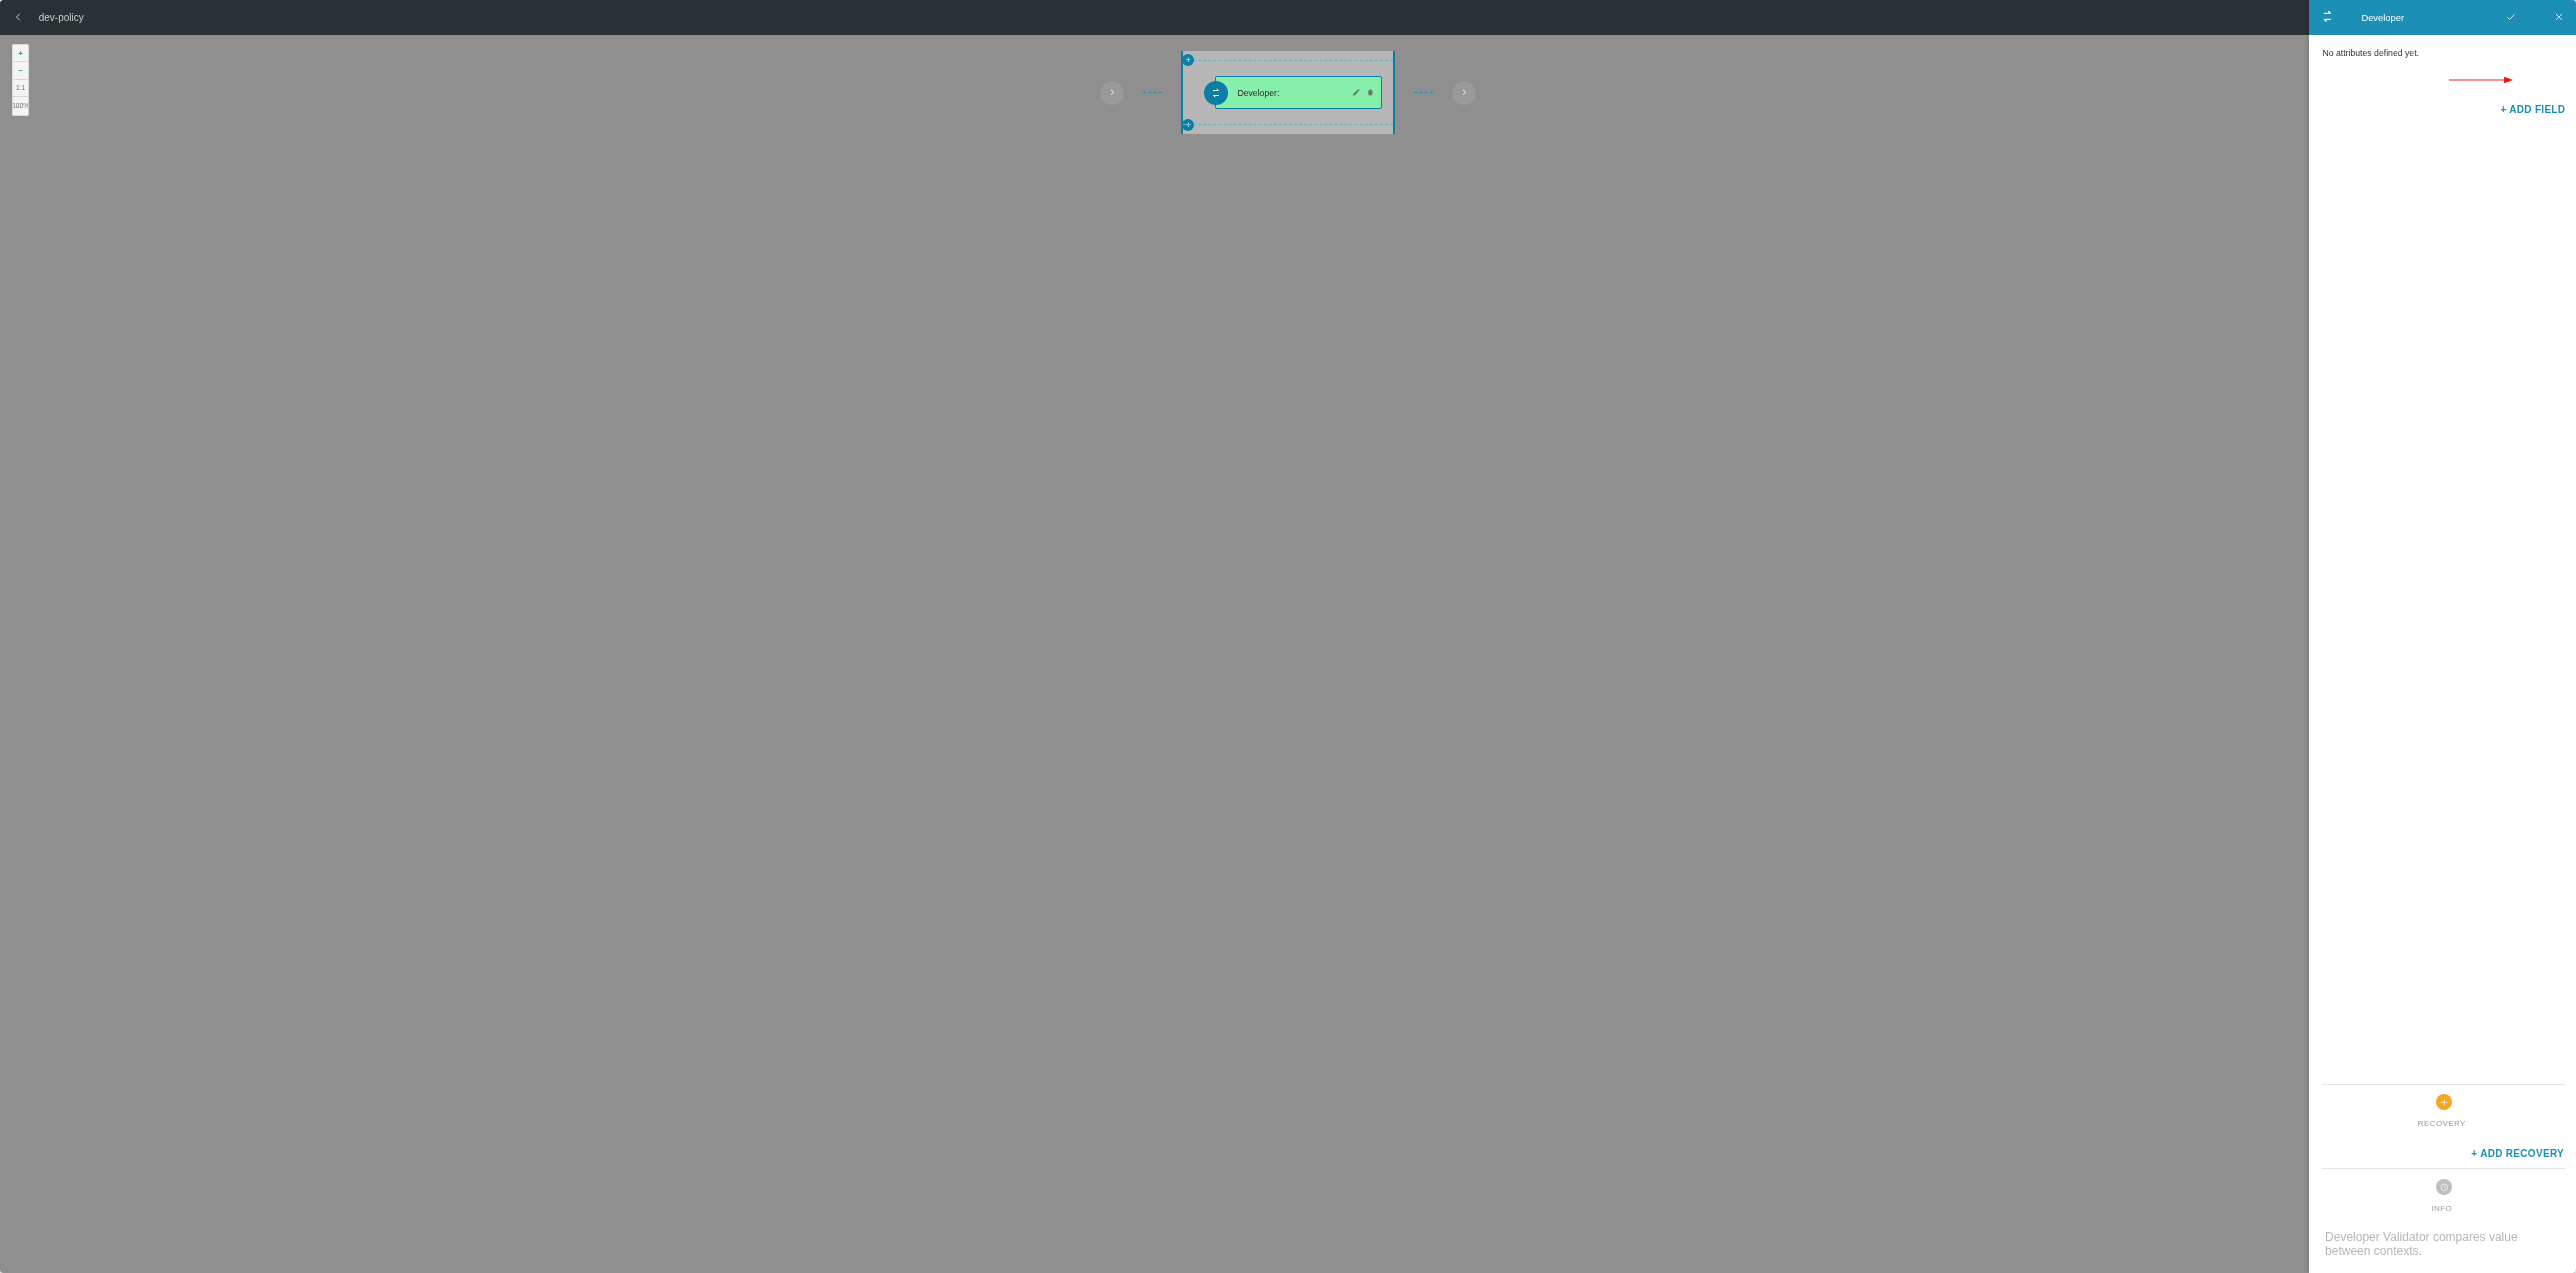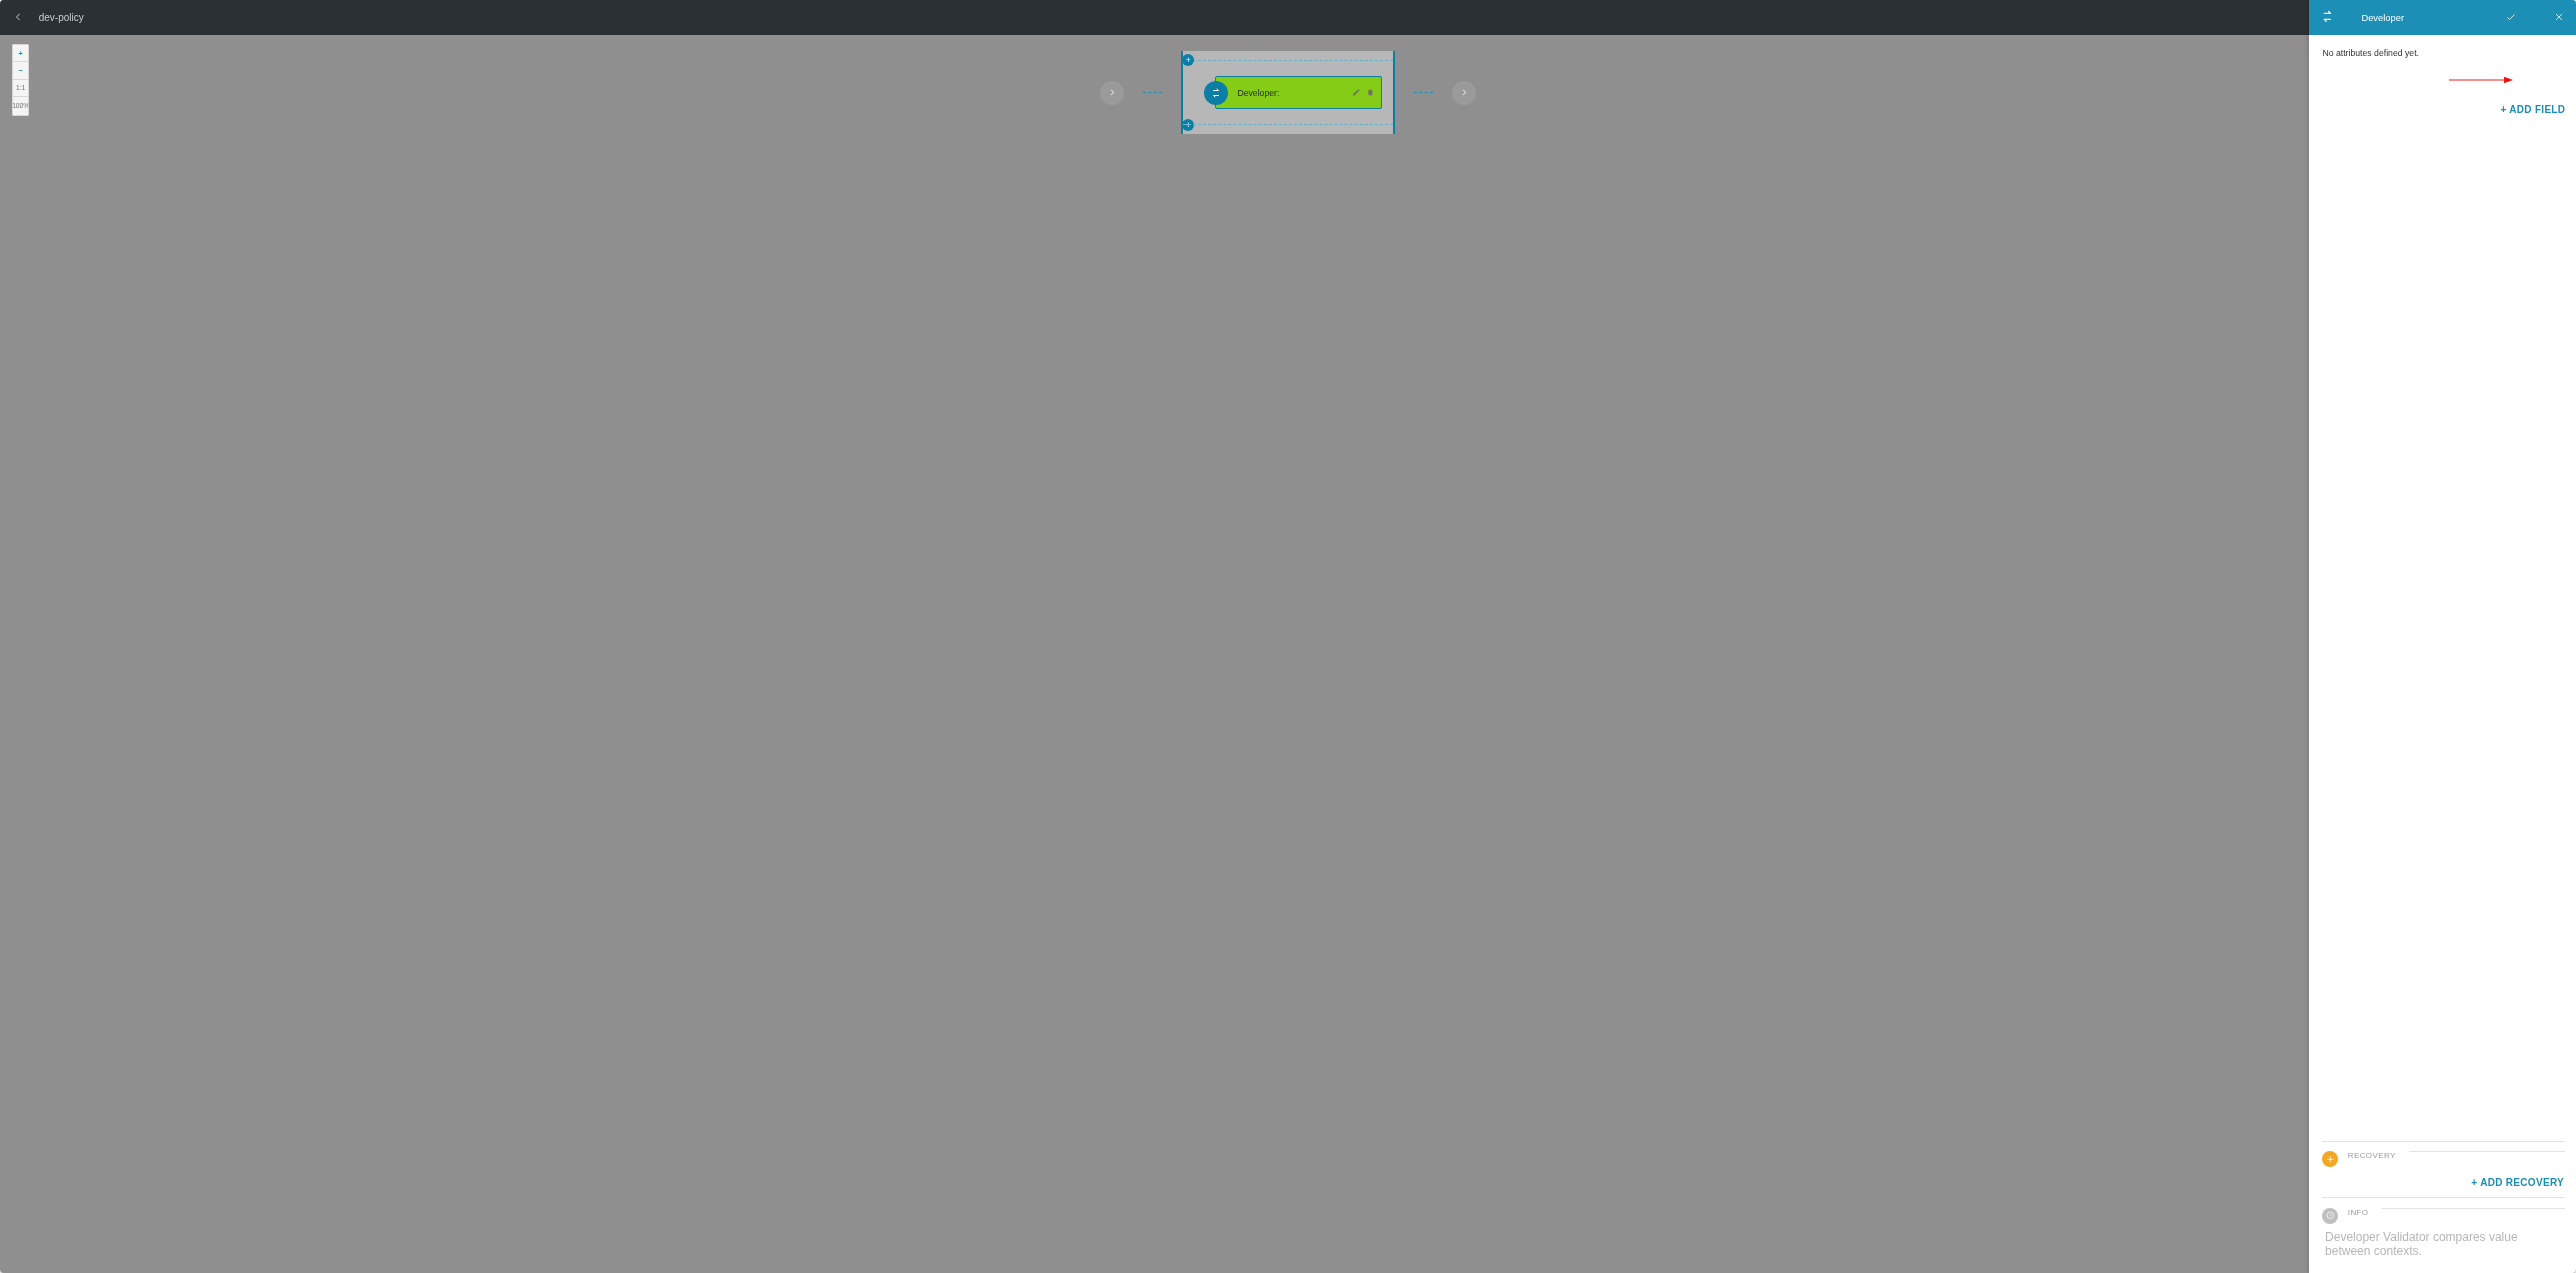--- a/index.html
+++ b/index.html
@@ -116,21 +116,21 @@
     text-align: center;
     left: -0.7px;
   }
   .rail-plus.top { top: 3.3px; }
   .rail-plus.bot { bottom: 3.3px; }
 
   .node-card {
     position: absolute;
     top: 25.4px; left: 32px; right: 10.7px;
     height: 33px;
-    background: #84cc16;
+    background: #86efac;
     border: 1.3px solid #0b7ea5;
     border-radius: 2px;
     display: flex;
     align-items: center;
     padding: 0 6.7px 0 0;
   }
   .node-card .icon-disc {
     width: 24px; height: 24px;
     border-radius: 50%;
     background: #0b7ea5;
@@ -197,21 +197,21 @@
   }
   .anno-arrow svg { width: 100%; height: 100%; }
 
   .sp-footer-sections { margin-top: auto; }
   .sect {
     border-top: 0.7px solid #e3e3e3;
     position: relative;
     padding: 9.4px 0 9.4px 0;
   }
   .sect .sect-row {
-    display: flex; align-items: flex-start; gap: 9.4px;
+    display: flex; align-items: center; gap: 9.4px; flex-direction: column;
   }
   .sect .sect-icon {
     width: 16px; height: 16px; border-radius: 50%;
     display:flex; align-items:center; justify-content:center;
     flex-shrink: 0;
   }
   .sect .sect-icon.orange { background: #f5a623; }
   .sect .sect-icon.gray   { background: #bfbfbf; }
   .sect .sect-icon svg { width: 8.7px; height: 8.7px; fill: #fff; }
   .sect .sect-label {

